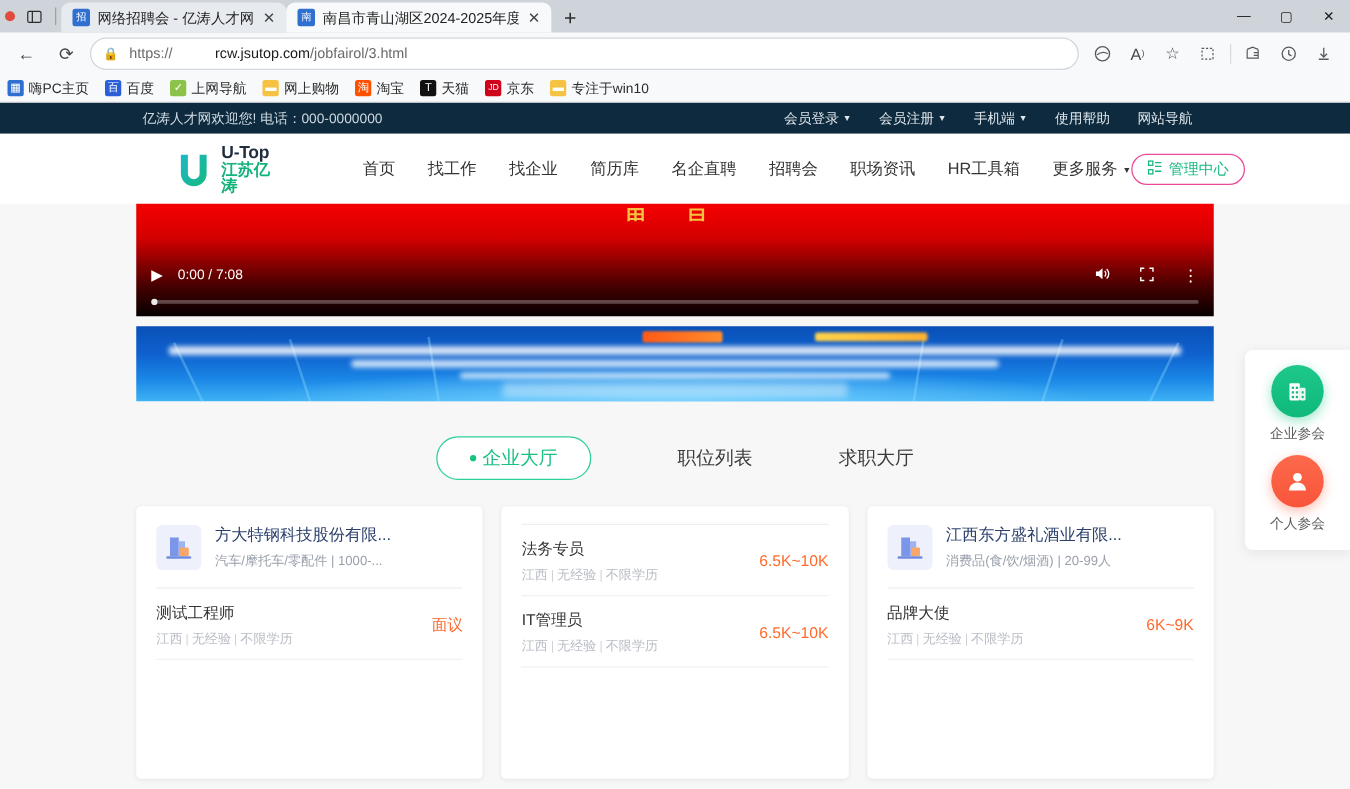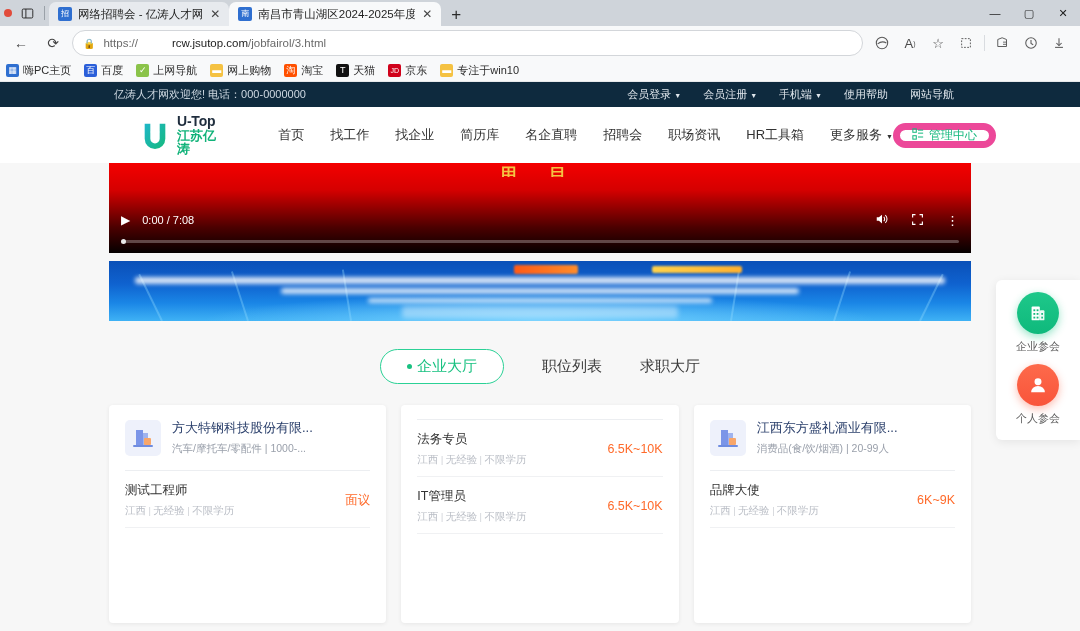--- a/index.html
+++ b/index.html
@@ -95,21 +95,21 @@
   .logo-mark {
     width: 30px; height: 30px; position: relative;
   }
   .logo-text { display:flex; flex-direction: column; line-height: 1.05; }
   .logo-en { font-size: 14px; font-weight: bold; color: #1f2d3d; letter-spacing: -0.2px;}
   .logo-cn { font-size: 13px; font-weight: bold; color: #12b37a; letter-spacing: 0px;}
   nav.mainnav { display: flex; align-items: center; gap: 26px; margin-left: 62px; }
   .nav-item { font-size: 13px; color: #333; display:flex; align-items:center; gap:4px; white-space:nowrap;}
   .mgmt-btn {
     margin-left: auto; margin-right: 84px;
-    border: 7px solid #ec4899; color: #17b97f; border-radius: 14px;
+    border: 1px solid #ec4899; color: #17b97f; border-radius: 14px;
     height: 25px; display:flex; align-items:center; gap: 5px; padding: 0 12px;
     font-size: 12px; background: #fff; white-space: nowrap;
   }
 
   .content-wrap { width: 862px; margin: 0 auto; }
 
   
   .video {
     height: 90px; position: relative; overflow:hidden;
     background: linear-gradient(180deg, #f40000 0%, #d50000 30%, #4a0000 72%, #050000 100%);
@@ -165,21 +165,21 @@
     position:absolute; top: 37px; left: 30%; right: 30%; height: 5px;
     background: rgba(255,255,255,.7); filter: blur(2.2px); border-radius:3px;
   }
   .banner .txt4 {
     position:absolute; top: 45px; left: 34%; right: 34%; height: 12px;
     background: rgba(255,255,255,.38); filter: blur(2.6px); border-radius:3px;
   }
 
   
   .tabs {
-    display: flex; align-items: center; justify-content: center; gap: 38px;
+    display: flex; align-items: center; justify-content: center; gap: 69px;
     margin-top: 22px; height: 46px;
   }
   .hall-tab { font-size: 15px; color: #3a3a3a; padding: 7px 0; }
   .hall-tab.active {
     color: #19c181; border: 1px solid #2bd196; border-radius: 18px;
     padding: 7px 26px; display:flex; align-items:center; gap:5px; font-size: 15px;
     background: #fff;
   }
   .hall-tab.active::before {
     content:""; width:5px;height:5px;border-radius:50%;background:#19c181; display:inline-block;

